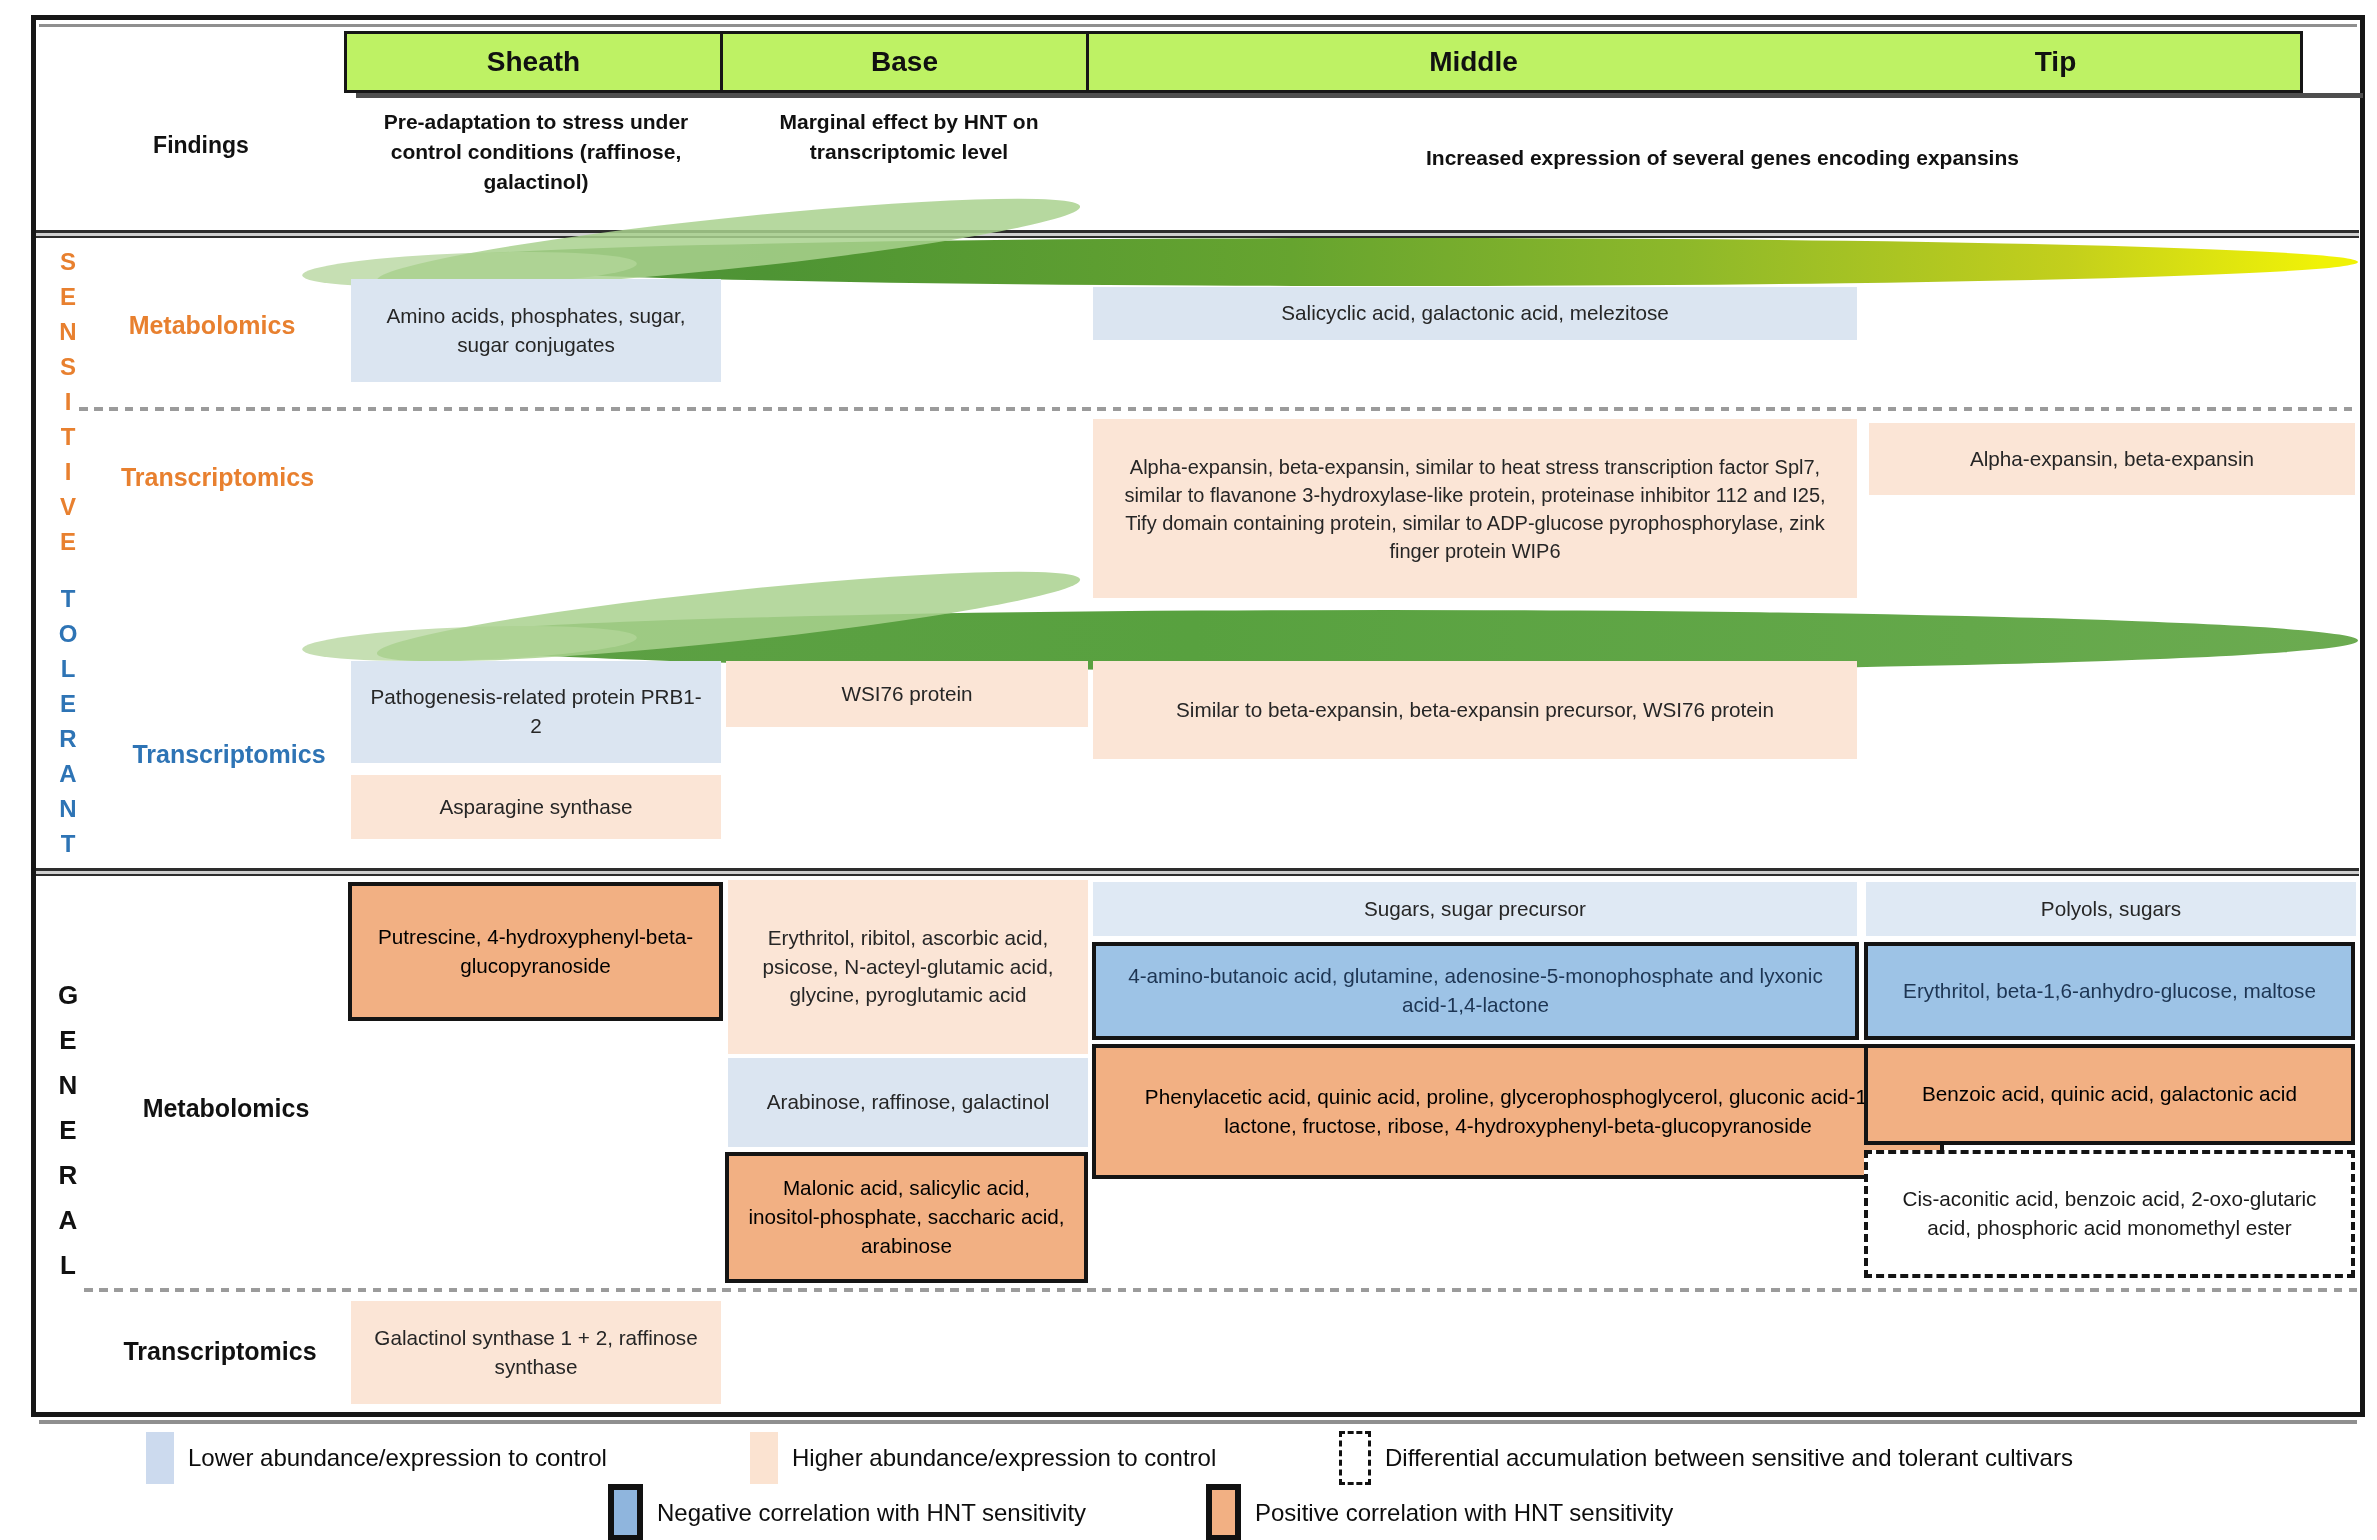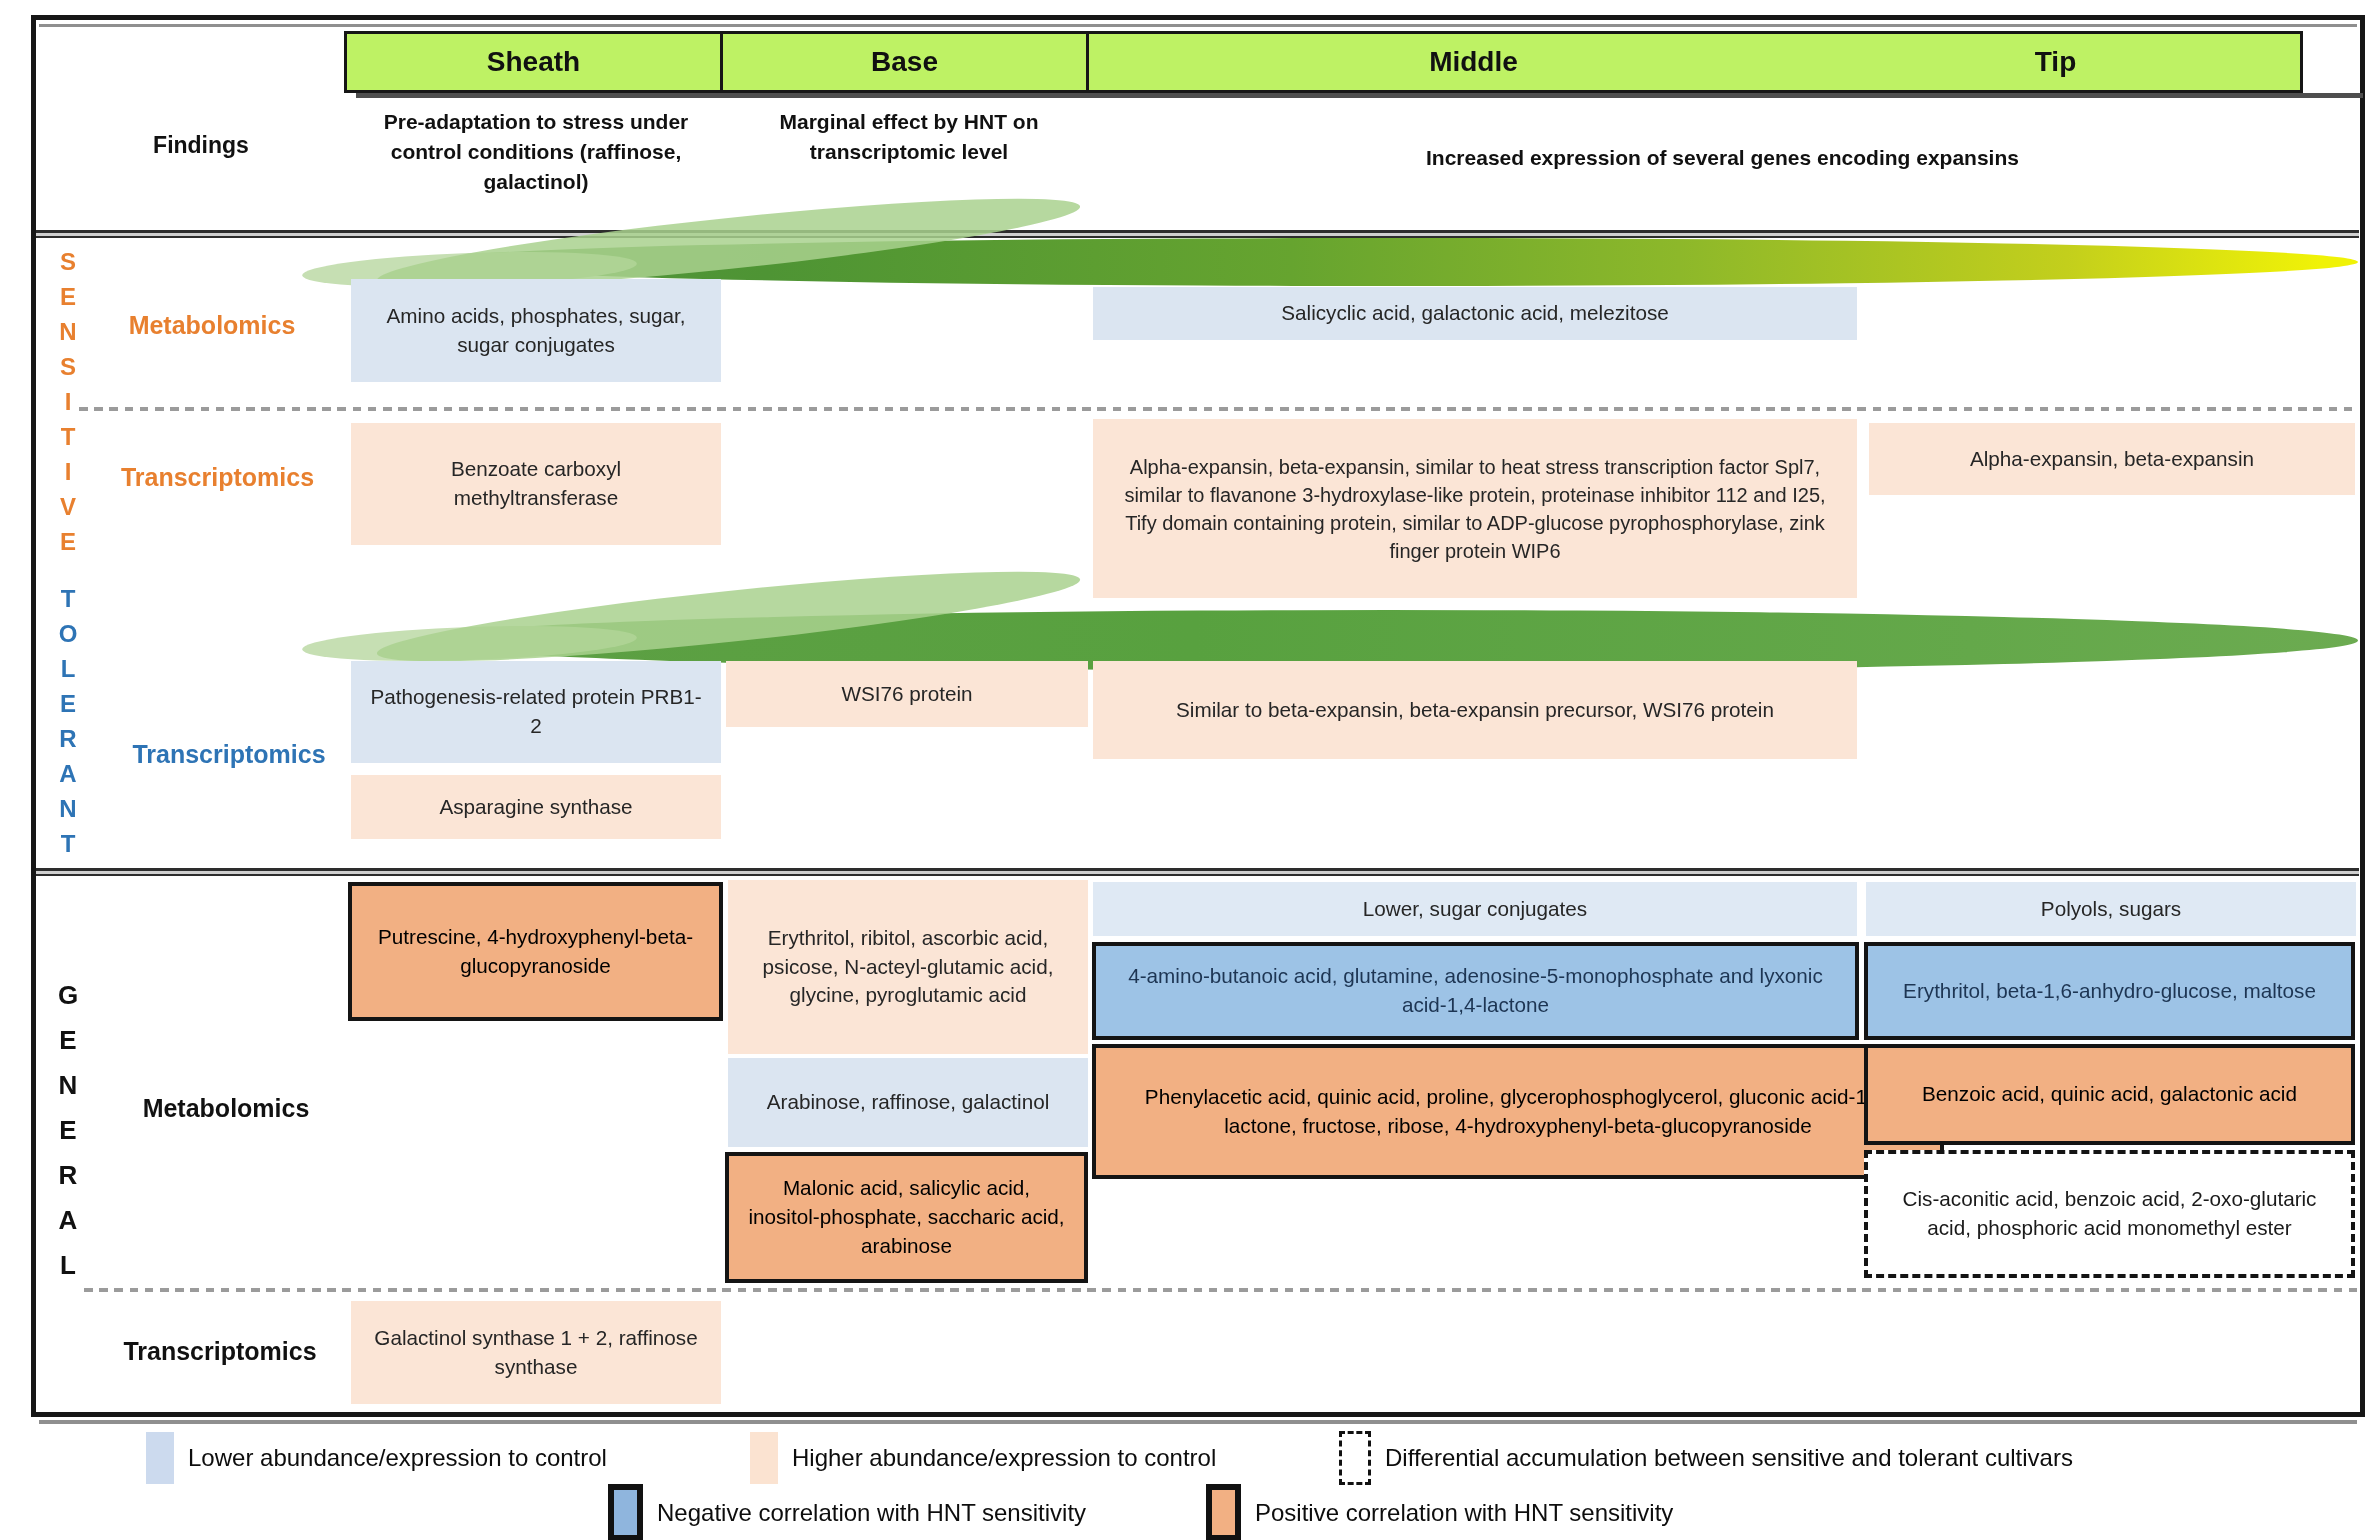--- a/index.html
+++ b/index.html
@@ -108,21 +108,20 @@
   <div class="ellipse leaf-light-a" style="left:302px; top:253px; width:335px; height:33px; transform:rotate(-2deg);"></div>
   <div class="ellipse leaf-light-b" style="left:375px; top:218px; width:707px; height:51px; transform:rotate(-6deg); opacity:0.85;"></div>
 
   <div class="row-label c-orange" style="left:76px; top:311px; width:272px;">Metabolomics</div>
   <div class="box lower" style="left:351px; top:279px; width:370px; height:103px;">Amino acids, phosphates, sugar, sugar conjugates</div>
   <div class="box lower" style="left:1093px; top:287px; width:764px; height:53px;">Salicyclic acid, galactonic acid, melezitose</div>
 
   <div class="dashed-sep" style="left:79px; top:407px; width:2279px;"></div>
 
   <div class="row-label c-orange" style="left:76px; top:463px; width:283px;">Transcriptomics</div>
-  <div class="box higher" style="left:351px; top:423px; width:370px; height:122px;">Benzoate carboxyl methyltransferase</div>
   <div class="box higher" style="left:1093px; top:419px; width:764px; height:179px; font-size:20px;">Alpha-expansin, beta-expansin, similar to heat stress transcription factor Spl7, similar to flavanone 3-hydroxylase-like protein, proteinase inhibitor 112 and I25, Tify domain containing protein, similar to ADP-glucose pyrophosphorylase, zink finger protein WIP6</div>
   <div class="box higher" style="left:1869px; top:423px; width:486px; height:72px;">Alpha-expansin, beta-expansin</div>
 
   <div class="side-letters c-blue" style="left:46px; top:581px; line-height:35px;">T
 O
 L
 E
 R
 A
 N
@@ -149,21 +148,21 @@
 L</div>
 
   <div class="row-label c-black" style="left:82px; top:1094px; width:288px;">Metabolomics</div>
 
   <div class="box positive" style="left:348px; top:882px; width:375px; height:139px;">Putrescine, 4-hydroxyphenyl-beta-glucopyranoside</div>
 
   <div class="box higher" style="left:728px; top:880px; width:360px; height:174px;">Erythritol, ribitol, ascorbic acid, psicose, N-acteyl-glutamic acid, glycine, pyroglutamic acid</div>
   <div class="box lower" style="left:728px; top:1058px; width:360px; height:89px;">Arabinose, raffinose, galactinol</div>
   <div class="box positive" style="left:725px; top:1152px; width:363px; height:131px;">Malonic acid, salicylic acid, inositol-phosphate, saccharic acid, arabinose</div>
 
-  <div class="box lower-lt" style="left:1093px; top:882px; width:764px; height:54px;">Lower, sugar conjugates</div>
+  <div class="box lower-lt" style="left:1093px; top:882px; width:764px; height:54px;">Sugars, sugar precursor</div>
   <div class="box negative" style="left:1092px; top:942px; width:767px; height:98px;">4-amino-butanoic acid, glutamine, adenosine-5-monophosphate and lyxonic acid-1,4-lactone</div>
   <div class="box positive" style="left:1092px; top:1044px; width:852px; height:135px;">Phenylacetic acid, quinic acid, proline, glycerophosphoglycerol, gluconic acid-1,5-lactone, fructose, ribose, 4-hydroxyphenyl-beta-glucopyranoside</div>
 
   <div class="box lower-lt" style="left:1866px; top:882px; width:490px; height:54px;">Polyols, sugars</div>
   <div class="box negative" style="left:1864px; top:942px; width:491px; height:98px;">Erythritol, beta-1,6-anhydro-glucose, maltose</div>
   <div class="box positive" style="left:1864px; top:1044px; width:491px; height:101px;">Benzoic acid, quinic acid, galactonic acid</div>
   <div class="box differential" style="left:1864px; top:1150px; width:491px; height:128px;">Cis-aconitic acid, benzoic acid, 2-oxo-glutaric acid, phosphoric acid monomethyl ester</div>
 
   <div class="dashed-sep" style="left:84px; top:1288px; width:2274px;"></div>
 

